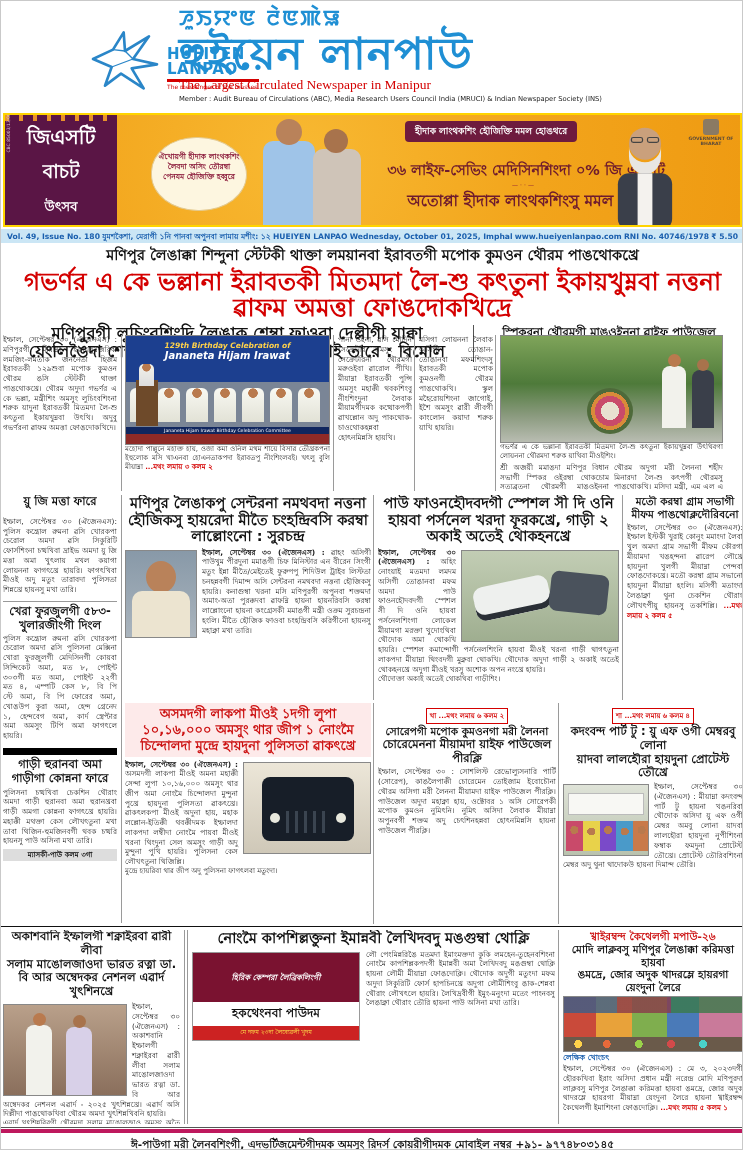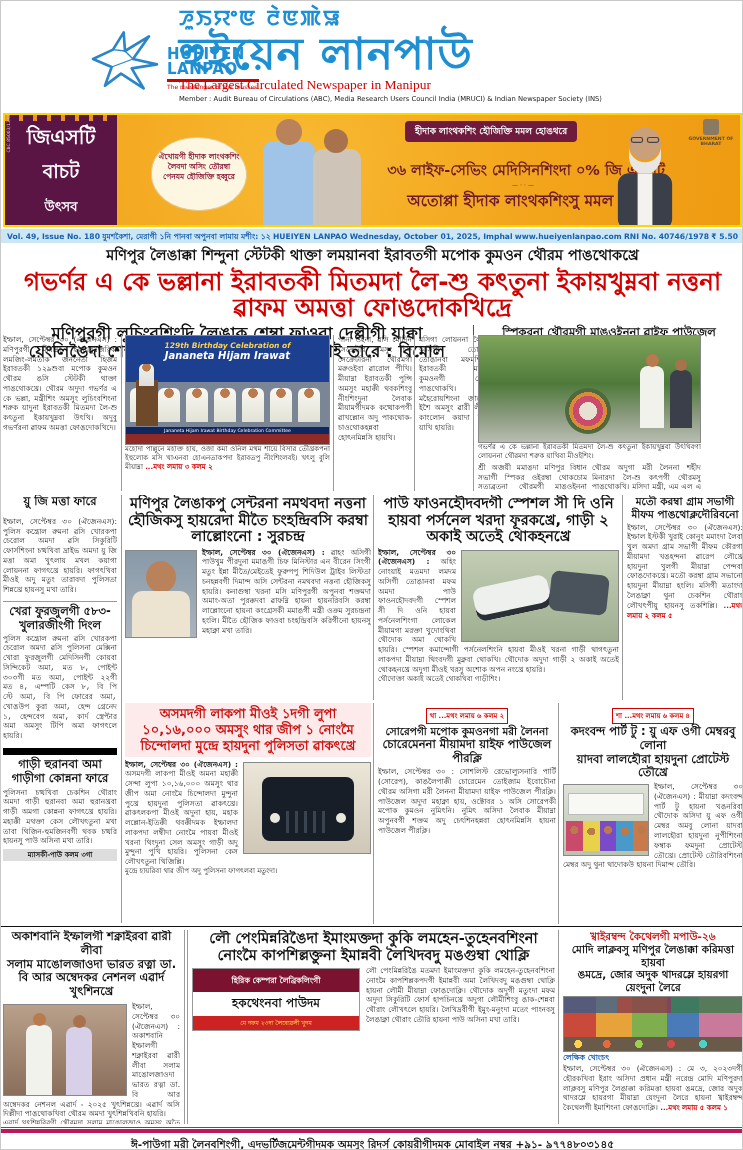--- a/index.html
+++ b/index.html
@@ -124,21 +124,21 @@
   .p-market { width:100%; height:56px; background:linear-gradient(90deg,#c94a3a 0 18%,#e8a23a 18% 38%,#7fae4e 38% 58%,#4a7ab8 58% 76%,#c97a9a 76% 100%); }
   .p-market .shade { position:absolute; left:0; top:0; width:100%; height:16px; background:linear-gradient(90deg,#3a5f8a 0 30%,#8a3a4a 30% 60%,#3a7a4a 60% 100%); opacity:.8; }
   .p-market .goods { position:absolute; left:0; bottom:0; width:100%; height:14px;
      background:radial-gradient(circle at 8% 50%,#ffd24a 0 4px,transparent 4px),radial-gradient(circle at 24% 50%,#e86a3a 0 4px,transparent 4px),radial-gradient(circle at 42% 50%,#9ad24a 0 4px,transparent 4px),radial-gradient(circle at 60% 50%,#d24a4a 0 4px,transparent 4px),radial-gradient(circle at 78% 50%,#4ad2c9 0 4px,transparent 4px),#6a5a4a; }
   .pcap-blue { color:#1a5fae; font-weight:bold; font-size:7.5px; }
   
   .pinkbox { background:#fdeaea; padding:3px 4px; text-align:center; }
   .pinkbox div { color:#cc1111; font-weight:bold; font-size:13px; line-height:1.22; }
   
   .loubox { width:168px; float:left; margin:2px 6px 2px 0; border:1px solid #999; }
-  .loubox .bh { background:#7a1230; color:#fff; font-size:7.8px; font-weight:bold; text-align:center; padding:5px 1px; }
+  .loubox .bh { background:#7a1230; color:#fff; font-size:7.8px; font-style:italic; font-weight:bold; text-align:center; padding:18px 1px; }
   .loubox .bt { font-size:12px; font-weight:bold; text-align:center; padding:2px 0; }
   .loubox .bs { background:#c22; color:#ffe24a; font-size:6px; text-align:center; padding:1.5px 1px; }
   
   #footer { position:absolute; left:0; top:1128px; width:743px; border-top:4px solid #be185d;
      text-align:center; font-size:10.5px; font-weight:bold; padding-top:4px; }
   .leftlabel { font-size:7px; font-weight:bold; text-align:center; background:#ddd; margin-top:3px; }
 </style>
 </head>
 <body>
 
@@ -265,21 +265,21 @@
     </div>
   </div>
 
   <div class="blk rl" style="left:332px;top:334px;width:79px;height:156px;">
     <div class="body">পানা ওইনা, ৱসি মৌদিন সেক্রেটরি অমসুং চিফ সেক্রেটরিনা থৌরমগী মরুওইবা ৱারোল পীখি। মীয়াম্না ইরাবতকী পুন্সি অমসুং মহাক্কী থবকশিংবু নীংশিংদুনা লৈবাক মীয়ামগীদমক কত্থোকপগী ৱাখল্লোন অদু পাকথোক-চাওথোকহন্নবা হোৎনমিন্নসি হায়খি।</div>
   </div>
   <div class="blk rl" style="left:413px;top:334px;width:79px;height:156px;">
     <div class="body">মসিগা লোয়ননা লৈবাক অসিগী তোঙান-তোঙানবা মফমশিংদসু ইরাবতকী মপোক কুমওনগী থৌরম পাঙথোকখি। স্কুল মহৈরোয়শিংনা জাগোই, ইশৈ অমসুং ৱারী লীবগী কাংলোন কয়াদা শরুক য়াখি হায়রি।</div>
   </div>
 
-  <div class="blk rl" style="left:472px;top:334px;width:228px;height:156px;">
+  <div class="blk rl" style="left:494px;top:334px;width:228px;height:156px;">
     <div class="photo p-tribute">
       <div class="wreath"></div>
       <div class="fig1"></div>
       <div class="fig2"></div>
     </div>
     <div class="cap">গভর্ণর এ কে ভল্লানা ইরাবতকী মিতমদা লৈ-শু কৎতুনা ইকায়খুম্নবা উৎখিবগা লোয়ননা থৌরমদা শরুক য়াখিবা মীওইশিং।</div>
     <div class="twocol" style="margin-top:2px;">
       <div class="body">শ্রী অজয়ী মমাঙদা মণিপুর বিধান সভাগী স্পিকর ওইরম্বা থোকচোম সত্যব্রতনা থৌরমগী মাঙওইননা ৱাইফ পাউজেল পীরকখি। অদুবু গভর্ণরনদি পাউজেল অমত্তা পীরকখিদে হায়না মীয়াম্না পেন্দবা ফোঙদোকনরি।</div>
       <div class="body">
         <span>থৌরম অদুগা মরী লৈননা শহীদ মিনারদা লৈ-শু কৎপগী থৌরমসু পাঙথোকখি। মসিদা মন্ত্রী, এম এল এ অমসুং সিভিল সোসাইটিগী লুচিংবশিংনা শরুক য়াখি। লময়ানবা ইরাবতনা লৈবাক</span>
@@ -392,21 +392,20 @@
       <div class="photo p-award">
         <div class="f1"></div>
         <div class="f2"></div>
       </div>
       <div class="body">ইম্ফাল, সেপ্টেম্বর ৩০ (ঐজেনএস) : অকাশবানি ইম্ফালগী শক্নাইরবা ৱারী লীবা সলাম মাঙোলজাওদা ভারত রত্না ডা. বি আর অম্বেদকর নেশনল এৱার্দ - ২০২৫ খুৎশিন্নখ্রে। এৱার্দ অসি দিল্লীদা পাঙথোকখিবা থৌরম অমদা খুৎশিন্নখিবনি হায়রি।</div>
       <div class="cap">এৱার্দ খুৎশিন্নরিবগী থৌরমদা সলাম মাঙোলজাও অমসুং অতৈ মীওইশিং।</div>
     </div>
   </div>
 
   <div class="blk rl" style="left:186px;top:929px;width:368px;height:194px;">
-    <div class="h-md">লৌ পেংমিন্নরিঙৈদা ইমাংমক্তদা কুকি লমহেন-তুহেনবশিংনা</div>
     <div class="h-md">নোংমৈ কাপশিল্লক্তুনা ইমান্নবী লৈখিদবদু মঙগুম্বা থোক্লি</div>
     <div style="margin-top:3px;overflow:hidden;">
       <div class="loubox">
         <div class="bh">হিরিক কেম্পরা লৈব্রিকলিংগী</div>
         <div class="bt">হকথেংনবা পাউদম</div>
         <div class="bs">মে দফম ২৩দা লৈব্যেৱলী খুদম</div>
       </div>
       <div class="body">
         <span>লৌ পেংমিন্নরিঙৈ মতমদা ইমাংমক্তদা কুকি লমহেন-তুহেনবশিংনা নোংমৈ কাপশিল্লকপদগী ইমান্নবী অমা লৈখিদবদু মঙগুম্বা থোক্লি হায়না লৌমী মীয়াম্না ফোঙদোক্লি।</span>
         <span>থৌদোক অদুগী মতুংদা মফম অদুদা সিকুরিটি ফোর্স হাপচিনখ্রে অদুগা লৌমীশিংবু ঙাক-শেন্নবা থৌরাং লৌখৎলে হায়রি। লৈখিদ্রবীগী ইমুং-মনুংদা মতেং পাংনবসু লৈঙাক্না থৌরাং তৌরি হায়না পাউ অসিনা মখা তারি।</span>

